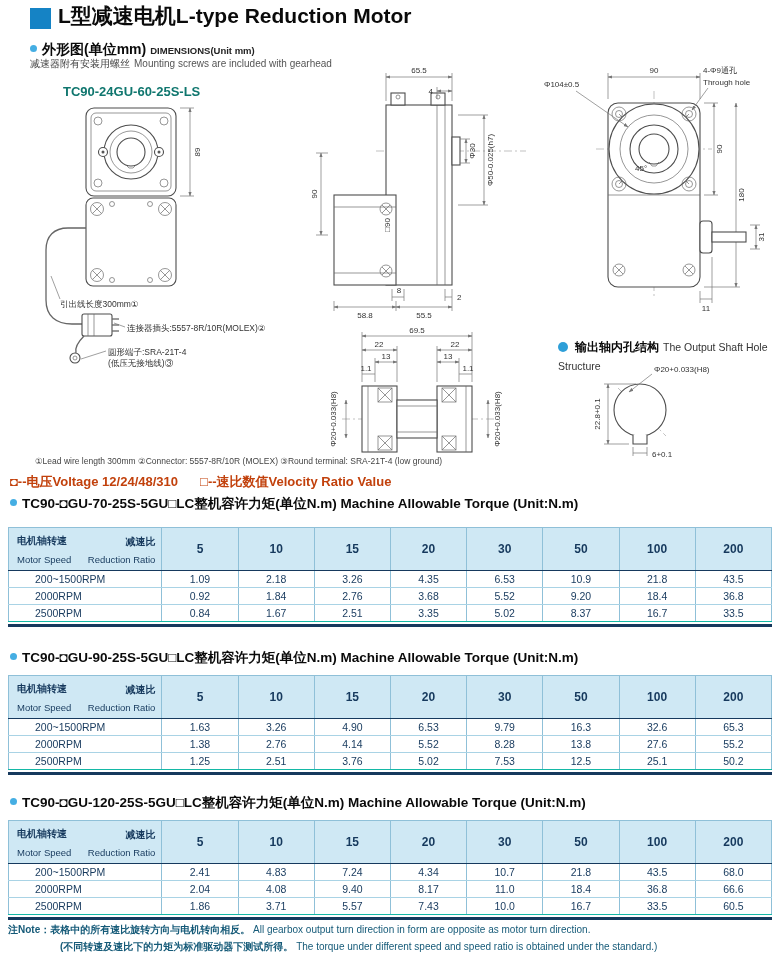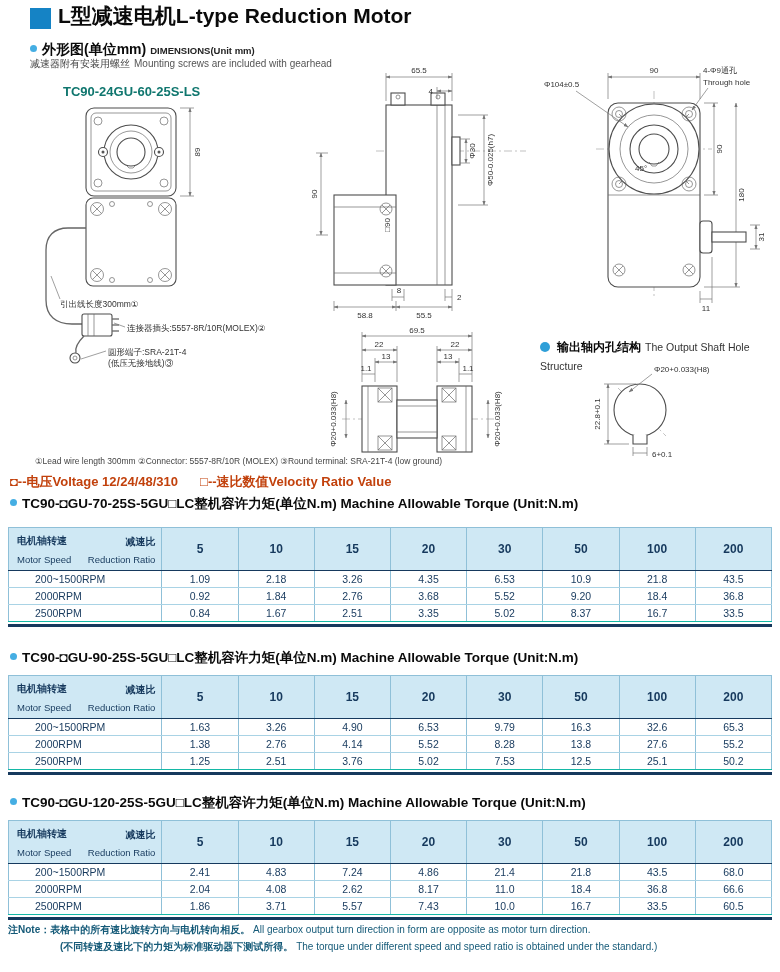--- a/index.html
+++ b/index.html
@@ -24,21 +24,21 @@
   svg text{font-family:"Liberation Sans",sans-serif;}
   .p{fill:#fff;stroke:#4d4d4d;stroke-width:1.1;}
   .t{fill:none;stroke:#6a6a6a;stroke-width:0.7;}
   .d{stroke:#777;stroke-width:0.7;fill:none;}
   .cl{stroke:#999;stroke-width:0.6;stroke-dasharray:8 3 2 3;fill:none;}
   .w{fill:none;stroke:#666;stroke-width:1.3;}
   .dt{font-size:8px;fill:#333;}
   .lt{font-size:8.5px;fill:#333;}
   .sd{fill:#555;}
 
-  #hole-heading{left:540px;top:337px;}
+  #hole-heading{left:558px;top:337px;}
   #hole-heading .zh{font-size:12px;font-weight:bold;color:#0a0a0a;}
   #hole-heading .en{font-size:10.5px;color:#333;margin-left:4px;}
 
   #footnote-line{left:35px;top:456px;font-size:8.5px;color:#444;}
 
   #legend-line{left:10px;top:473px;font-size:13px;font-weight:600;color:#c2410c;}
   #legend-line .gap{margin-left:22px;}
 
   .section-heading{font-size:13.5px;font-weight:bold;color:#0a0a0a;}
   #sec1{left:10px;top:495px;} #sec2{left:10px;top:649px;} #sec3{left:10px;top:794px;}
@@ -504,31 +504,31 @@
             <th class="num">100</th>
             <th class="num">200</th>
           </tr>
         </thead>
         <tbody>
           <tr>
             <td class="rl">200~1500RPM</td>
             <td>2.41</td>
             <td>4.83</td>
             <td>7.24</td>
-            <td>4.86</td>
-            <td>21.4</td>
+            <td>4.34</td>
+            <td>10.7</td>
             <td>21.8</td>
             <td>43.5</td>
             <td>68.0</td>
           </tr>
           <tr>
             <td class="rl">2000RPM</td>
             <td>2.04</td>
             <td>4.08</td>
-            <td>2.62</td>
+            <td>9.40</td>
             <td>8.17</td>
             <td>11.0</td>
             <td>18.4</td>
             <td>36.8</td>
             <td>66.6</td>
           </tr>
           <tr>
             <td class="rl">2500RPM</td>
             <td>1.86</td>
             <td>3.71</td>

